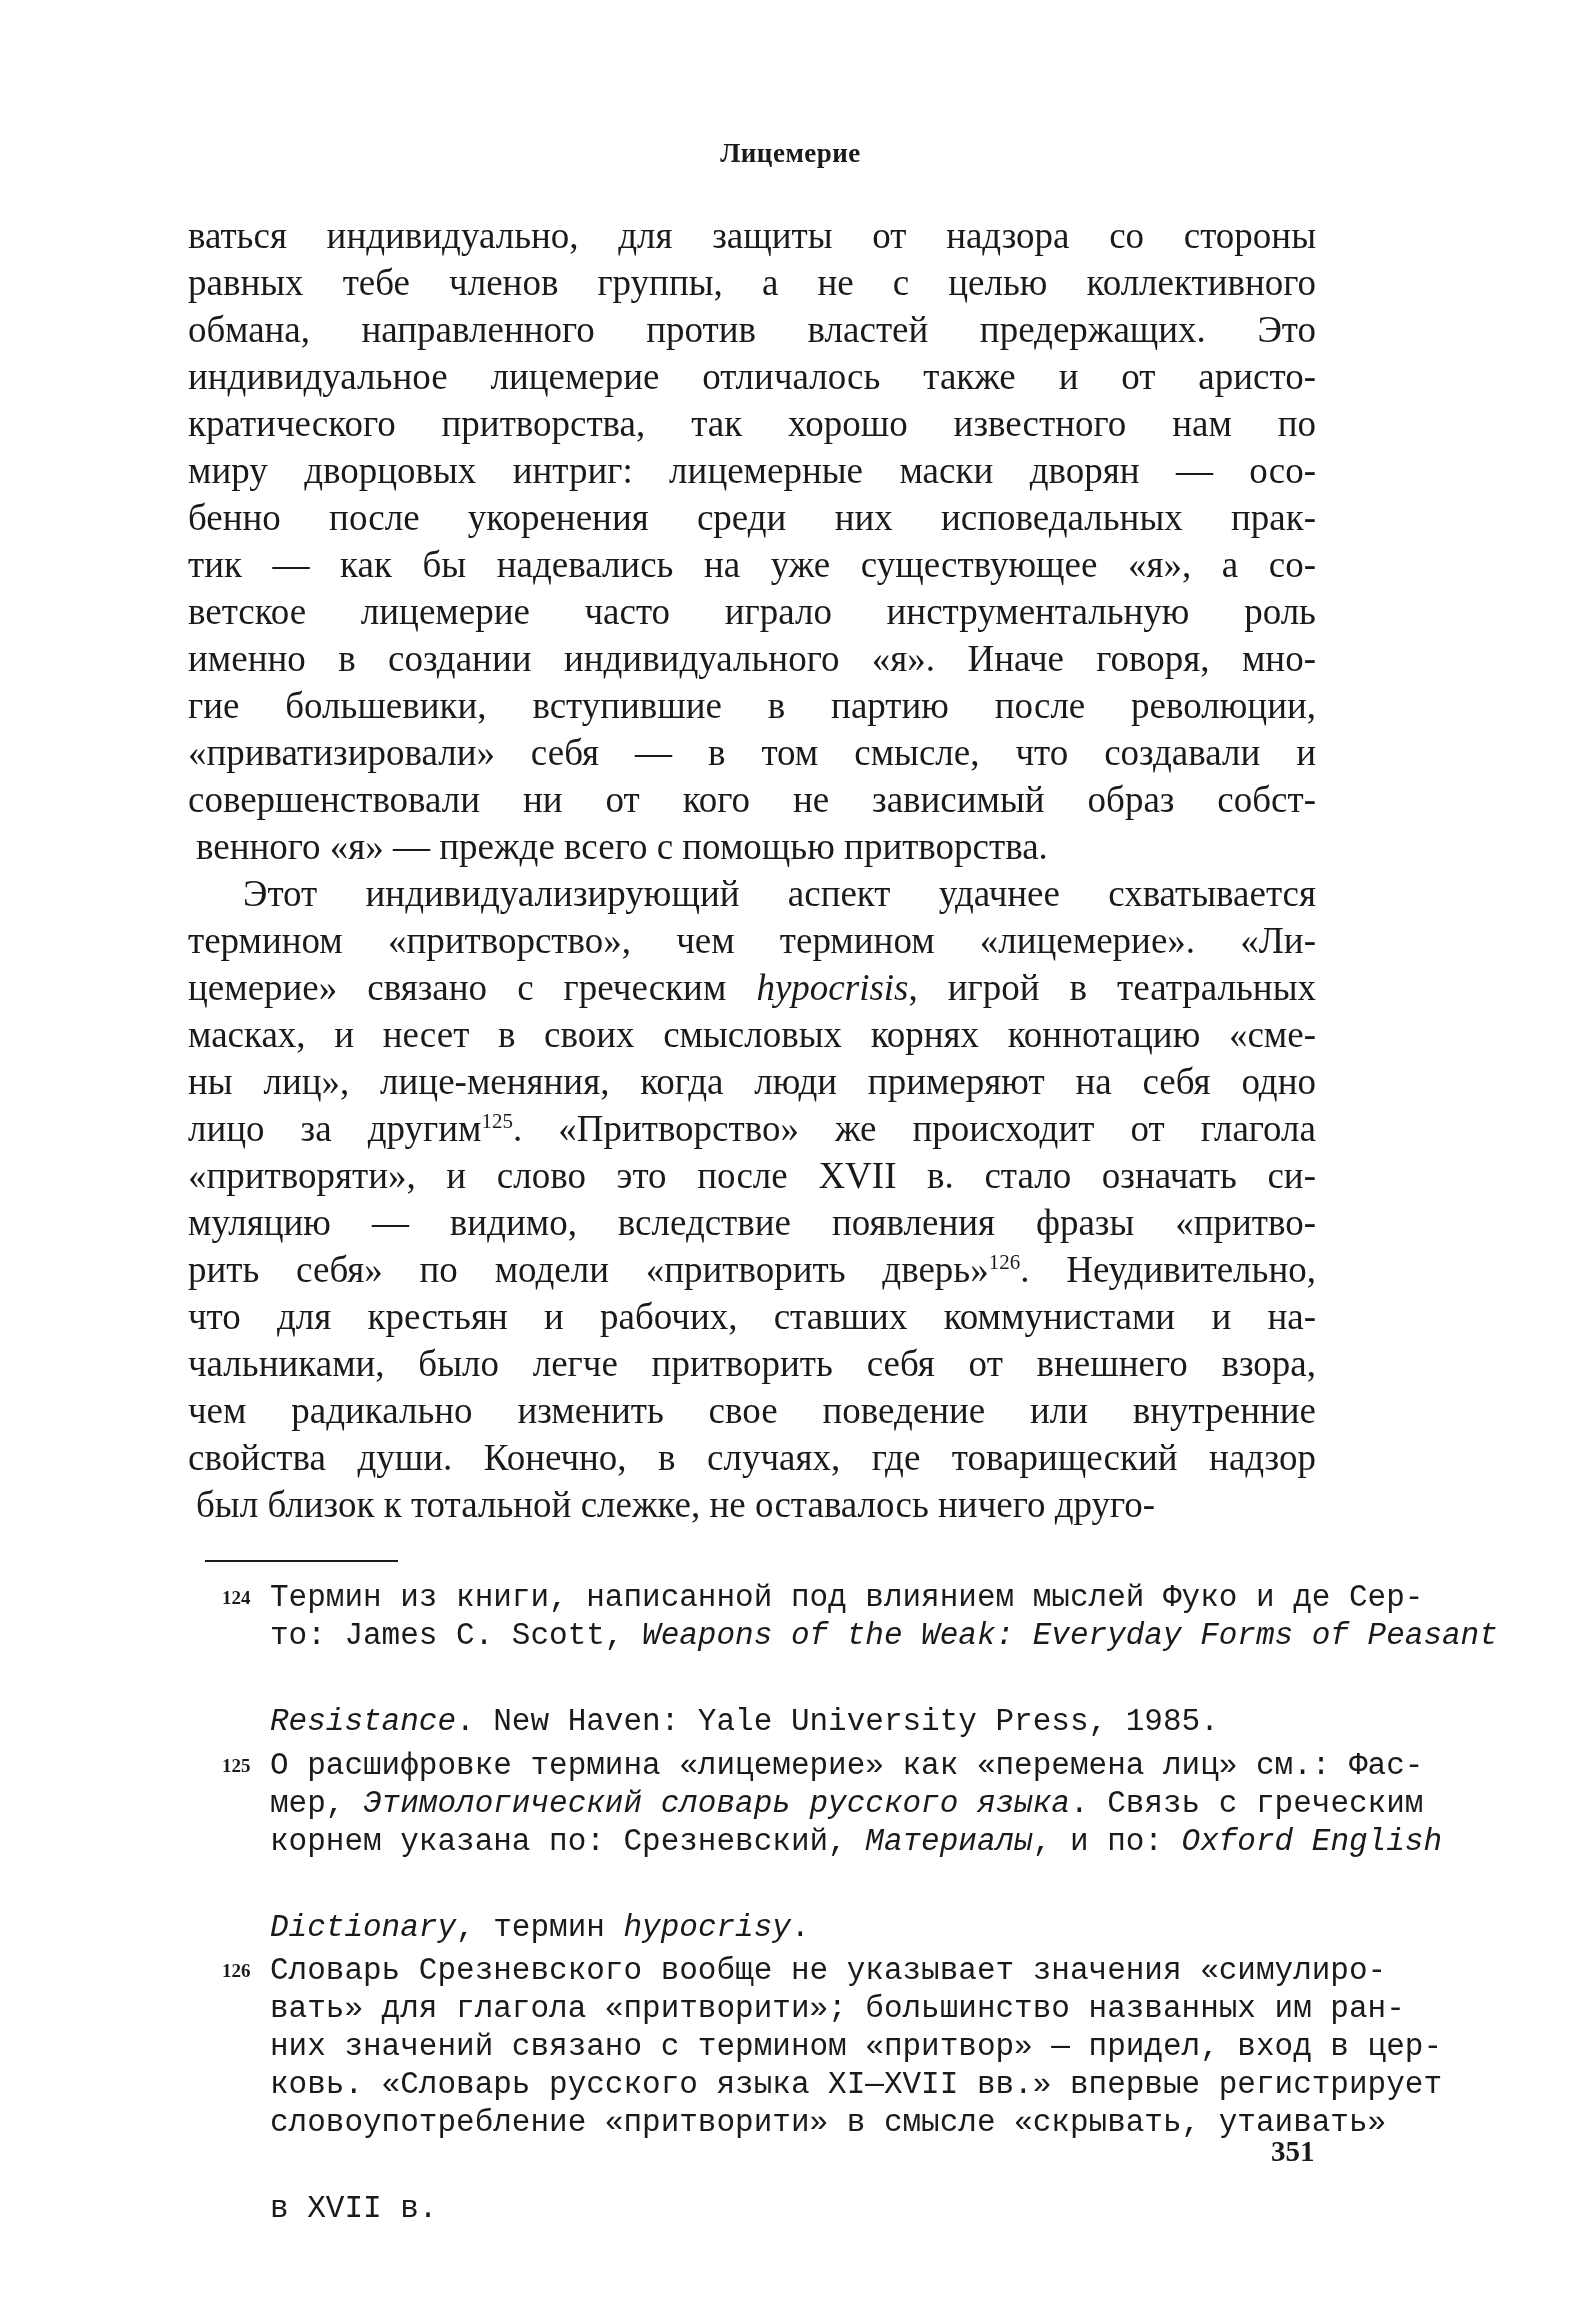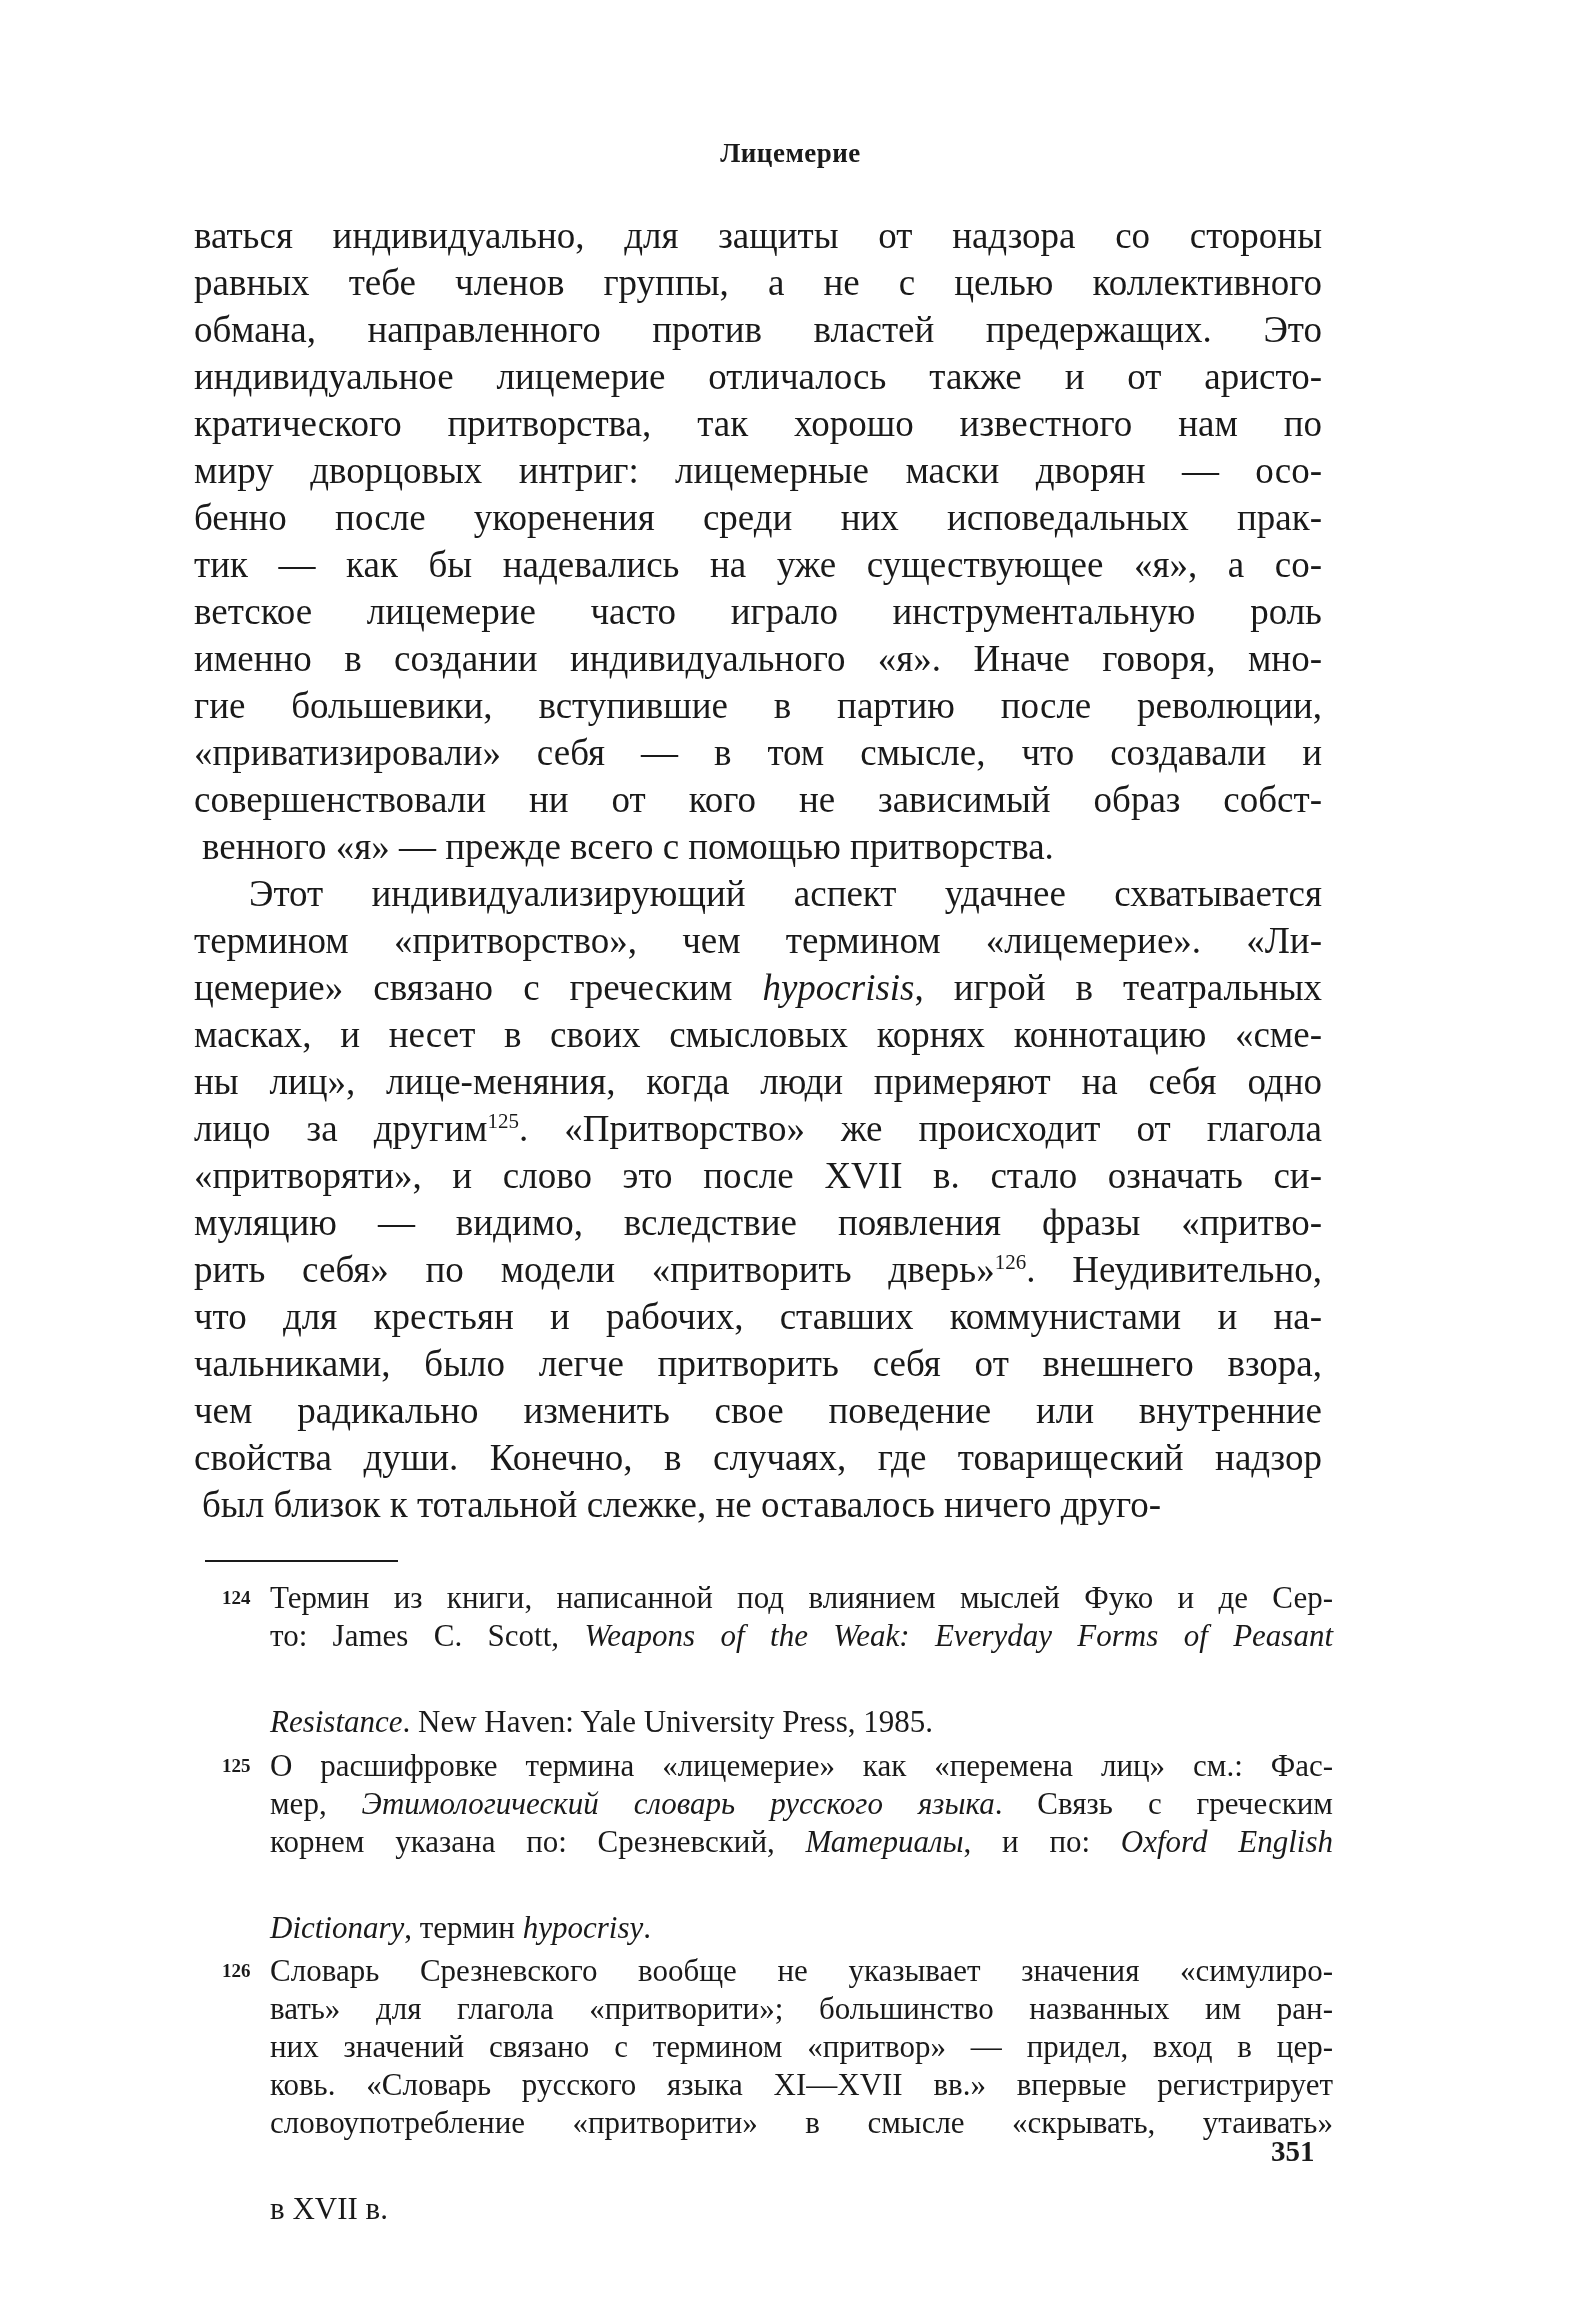--- a/index.html
+++ b/index.html
@@ -1,32 +1,32 @@
 <!DOCTYPE html>
 <html><head>
 <meta charset="utf-8">
 <style>
   html, body { margin: 0; padding: 0; background: #ffffff; }
   body { width: 1581px; height: 2314px; position: relative; overflow: hidden;
          font-family: "Liberation Serif", "DejaVu Serif", serif; color: #1a1a1a; }
   .page { position: absolute; left: 0; top: 0; width: 1581px; height: 1884px; background: #ffffff; }
   .running-head { position: absolute; top: 134px; left: 0; width: 1581px; text-align: center;
                   font-weight: bold; font-size: 27px; letter-spacing: 0.5px; line-height: 38px; }
-  .body-text { position: absolute; left: 194px; width: 1128px; top: 212px; }
+  .body-text { position: absolute; left: 188px; width: 1128px; top: 212px; }
   .line { display: block; height: 47px; line-height: 47px; font-size: 37px; white-space: nowrap;
           text-align: justify; text-align-last: justify; }
   .line.last { text-align-last: left; margin-left: 8px; }
   .line.indent { text-indent: 55px; }
   .line i, .fn-line i { font-style: italic; }
   .line sup { font-size: 21px; line-height: 0; vertical-align: 13.4px; }
   .rule { position: absolute; left: 205px; top: 1560px; width: 193px; height: 1.9px; background: #1a1a1a; }
   .footnotes { position: absolute; left: 205px; width: 1128px; top: 1579px; }
   .footnote { position: relative; margin-bottom: 5.7px; }
   .fn-num { position: absolute; left: 17px; top: 0; font-weight: bold; font-size: 19px; line-height: 38px; }
-  .fn-body { margin-left: 65px; }
+  .fn-body { margin-left: 65px; font-family: Liberation Mono, monospace; }
   .fn-line { display: block; height: 38px; line-height: 38px; font-size: 31px; white-space: nowrap;
              text-align: justify; text-align-last: justify; }
   .fn-line.last { text-align-last: left; margin-top: 48px; }
   .page-number { position: absolute; left: 1271px; top: 2132px; width: 61px; text-align: left;
                  font-weight: bold; font-size: 29px; line-height: 38px; }
 </style>
 </head>
 <body>
 
 <div class="page">

